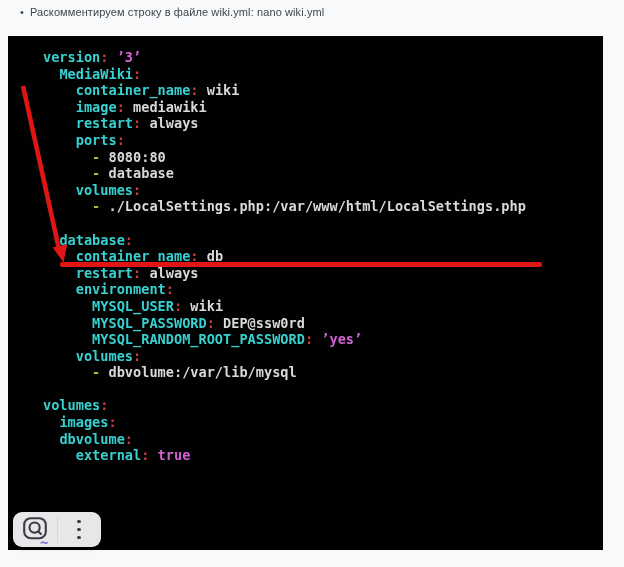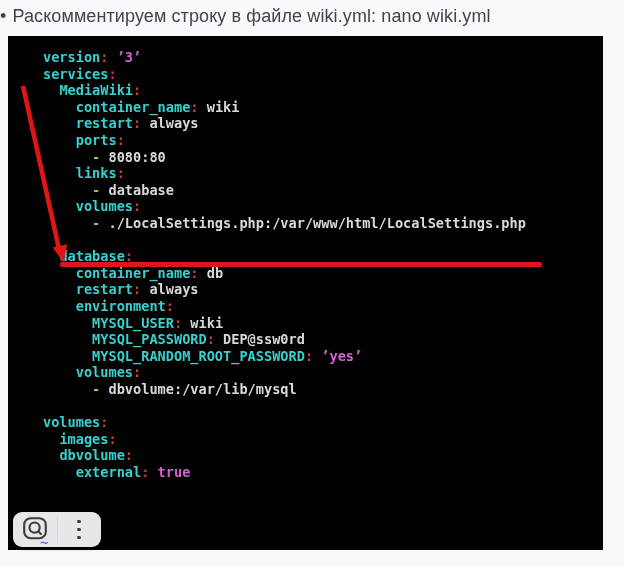--- a/index.html
+++ b/index.html
@@ -2,22 +2,22 @@
 <html><head>
 <meta charset="utf-8">
 <style>
   html,body{margin:0;padding:0;}
   body{
     width:624px;height:567px;position:relative;overflow:hidden;
     background:var(--page-bg);
     font-family:"Liberation Sans", sans-serif;
   }
   .header-note{
-    position:absolute;left:0;top:6px;width:600px;
-    font-size:18px;color:#40454d;letter-spacing:0.1px;
+    position:absolute;left:20px;top:6px;width:600px;
+    font-size:11px;color:#40454d;letter-spacing:0.1px;
   }
   .header-note .bullet{margin-right:6px;}
   .terminal{
     position:absolute;left:8px;top:36px;width:595px;height:514px;
     background:var(--term-bg);
     box-sizing:border-box;
     font-family:"DejaVu Sans Mono", monospace;
     font-weight:bold;
     font-size:13.6px;
   }
@@ -61,27 +61,26 @@
 </head>
 <body style="--page-bg: #f8f9fa; --term-bg: #010101; --c-key: #38d1d1; --c-colon: #cf3c3c; --c-val: #d9d9d9; --c-str: #d263d2; --c-dash: #b9ba2a; --c-annot: #e01616;">
 
 <div class="header-note">
   <span class="bullet">•</span><span>Раскомментируем строку в файле wiki.yml: nano wiki.yml</span>
 </div>
 
 <div class="terminal">
   <div class="code">
       <div class="line"><span class="tk-k">version</span><span class="tk-c">:</span><span class="tk-v"> </span><span class="tk-s">’3’</span></div>
-      <div class="line"><span class="tk-k">services</span><span class="tk-c">:</span></div>
       <div class="line"><span class="tk-v">  </span><span class="tk-k">MediaWiki</span><span class="tk-c">:</span></div>
       <div class="line"><span class="tk-v">    </span><span class="tk-k">container_name</span><span class="tk-c">:</span><span class="tk-v"> wiki</span></div>
+      <div class="line"><span class="tk-v">    </span><span class="tk-k">image</span><span class="tk-c">:</span><span class="tk-v"> mediawiki</span></div>
       <div class="line"><span class="tk-v">    </span><span class="tk-k">restart</span><span class="tk-c">:</span><span class="tk-v"> always</span></div>
       <div class="line"><span class="tk-v">    </span><span class="tk-k">ports</span><span class="tk-c">:</span></div>
       <div class="line"><span class="tk-v">      </span><span class="tk-d">-</span><span class="tk-v"> 8080:80</span></div>
-      <div class="line"><span class="tk-v">    </span><span class="tk-k">links</span><span class="tk-c">:</span></div>
       <div class="line"><span class="tk-v">      </span><span class="tk-d">-</span><span class="tk-v"> database</span></div>
       <div class="line"><span class="tk-v">    </span><span class="tk-k">volumes</span><span class="tk-c">:</span></div>
       <div class="line"><span class="tk-v">      </span><span class="tk-d">-</span><span class="tk-v"> ./LocalSettings.php:/var/www/html/LocalSettings.php</span></div>
       <div class="line"></div>
       <div class="line"><span class="tk-v">  </span><span class="tk-k">database</span><span class="tk-c">:</span></div>
       <div class="line"><span class="tk-v">    </span><span class="tk-k">container_name</span><span class="tk-c">:</span><span class="tk-v"> db</span></div>
       <div class="line"><span class="tk-v">    </span><span class="tk-k">restart</span><span class="tk-c">:</span><span class="tk-v"> always</span></div>
       <div class="line"><span class="tk-v">    </span><span class="tk-k">environment</span><span class="tk-c">:</span></div>
       <div class="line"><span class="tk-v">      </span><span class="tk-k">MYSQL_USER</span><span class="tk-c">:</span><span class="tk-v"> wiki</span></div>
       <div class="line"><span class="tk-v">      </span><span class="tk-k">MYSQL_PASSWORD</span><span class="tk-c">:</span><span class="tk-v"> DEP@ssw0rd</span></div>

